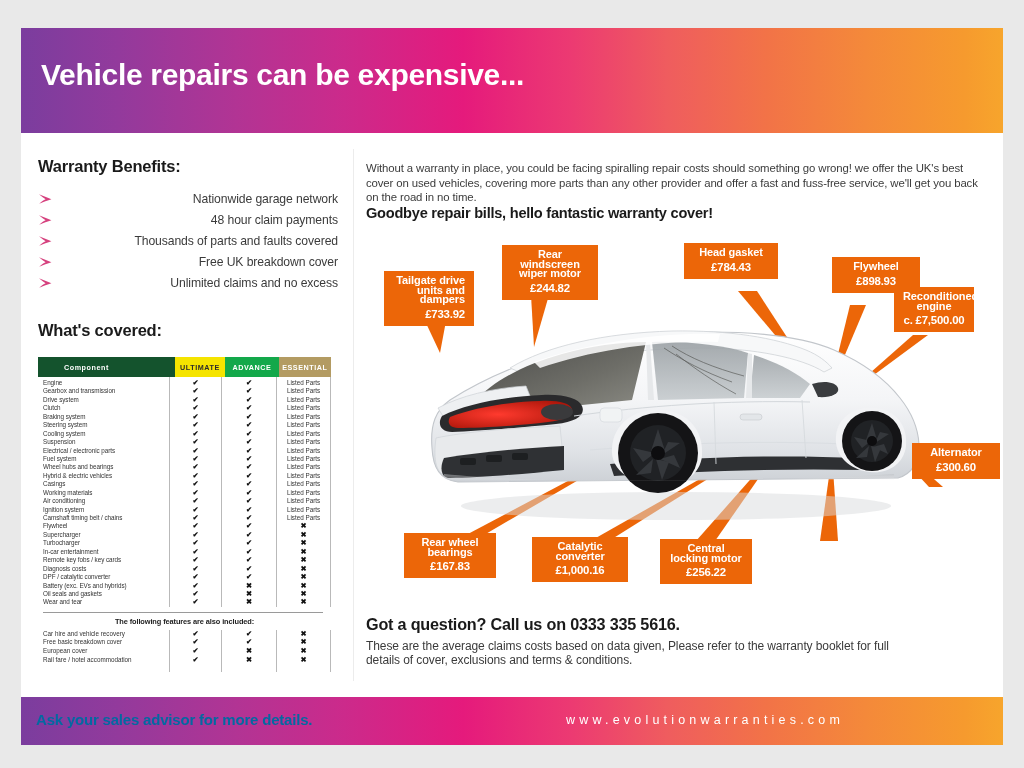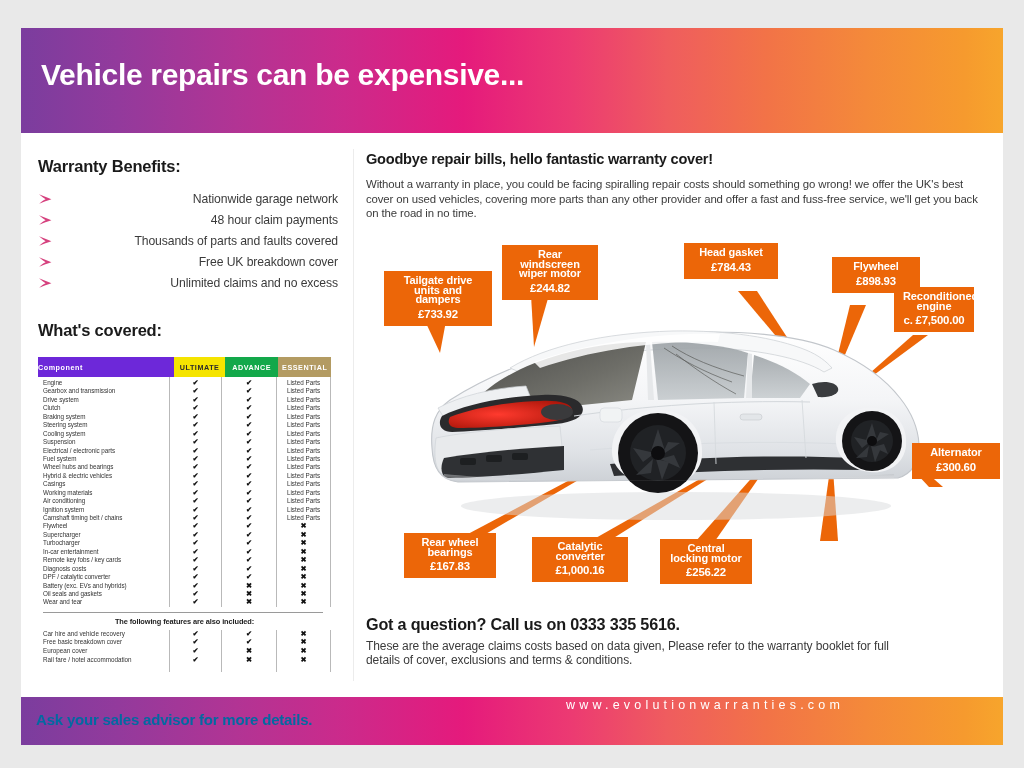--- a/index.html
+++ b/index.html
@@ -32,21 +32,21 @@
     font-weight: 700;
     color: #ffffff;
     letter-spacing: -0.3px;
   }
   #footer-tagline {
     position: absolute; left: 36px; top: 711px;
     font-size: 15px; font-weight: 700; color: #0369a1;
     letter-spacing: -0.2px;
   }
   #footer-url {
-    position: absolute; left: 566px; top: 698px;
+    position: absolute; left: 566px; top: 713px;
     font-size: 12.5px; font-weight: 400; color: #ffffff;
     letter-spacing: 4.2px;
   }
   
   #content {
     position: absolute;
     left: 21px; top: 133px;
     width: 982px; height: 564px;
     background: #ffffff;
   }
@@ -75,21 +75,21 @@
   #cover-table {
     position: absolute; left: 17px; top: 224px;
     width: 293px;
   }
   .tbl-head { display: flex; height: 20px; }
   .th {
     display: flex; align-items: center;
     font-size: 7.2px; font-weight: 700; color: #ffffff;
     letter-spacing: 0.55px;
   }
-  .th-component { width: 140px; background: #6d28d9; padding-left: 0; }
+  .th-component { width: 140px; background: #14532d; padding-left: 26px; }
   .th-ultimate  { width: 52px; background: #f5e400; color: #2b2b2b; justify-content: center; }
   .th-advance   { width: 55px; background: #13a84a; justify-content: center; }
   .th-essential { width: 54px; background: #b39b62; justify-content: center; }
   .tbl-body { display: flex; border-left: 0px; }
   .col-names { width: 132px; border-right: 1px solid #b9b9b9; padding-top: 2px;}
   .col-mark {
     border-right: 1px solid #b9b9b9;
     padding-top: 2px;
     display: flex; flex-direction: column; align-items: center;
   }
@@ -399,22 +399,22 @@
               <div class="feat-mark">✖</div>
               <div class="feat-mark">✖</div>
             </div>
         </div>
       </div>
     </div>
 
     <div id="v-divider"></div>
 
     <div id="right-col">
+      <div id="right-intro">Without a warranty in place, you could be facing spiralling repair costs should something go wrong! we offer the UK's best cover on used vehicles, covering more parts than any other provider and offer a fast and fuss-free service, we'll get you back on the road in no time.</div>
       <div id="right-heading">Goodbye repair bills, hello fantastic warranty cover!</div>
-      <div id="right-intro">Without a warranty in place, you could be facing spiralling repair costs should something go wrong! we offer the UK's best cover on used vehicles, covering more parts than any other provider and offer a fast and fuss-free service, we'll get you back on the road in no time.</div>
     </div>
 
     <div id="diagram">
 
       <svg class="leaders" viewBox="0 0 638 360">
 
         <polygon points="59,78 80,78 74,110" fill="#ec6608"></polygon>
 
         <polygon points="165,52 183,52 168,104" fill="#ec6608"></polygon>
 
@@ -550,21 +550,21 @@
           <path d="M461,164 l-4,-16 10,2 Z"></path>
           <path d="M442,160 l13,-12 -2,11 Z"></path>
           <path d="M440,139 l17,4 -9,7 Z"></path>
         </g>
         <circle cx="458" cy="143" r="5" fill="#0d0d0f"></circle>
 
         <path d="M120,64 C176,44 250,34 306,36 L304,44 C246,42 178,52 126,70 Z" fill="#ffffff" opacity="0.85"></path>
         <path d="M30,176 C130,186 330,186 480,176 L480,182 L30,182 Z" fill="url(#shadow)"></path>
       </svg>
 
-      <div class="callout" style="left:18px;  top:28px;  width:108px;">
+      <div class="callout" style="left:18px;  top:28px;  width:90px;text-align:right;">
         <span class="c-label">Tailgate drive units and dampers</span>
         <span class="c-price">£733.92</span>
       </div>
 
       <div class="callout" style="left:136px; top:2px;  width:96px;">
         <span class="c-label">Rear windscreen wiper motor</span>
         <span class="c-price">£244.82</span>
       </div>
 
       <div class="callout" style="left:318px; top:0px;  width:94px;">

